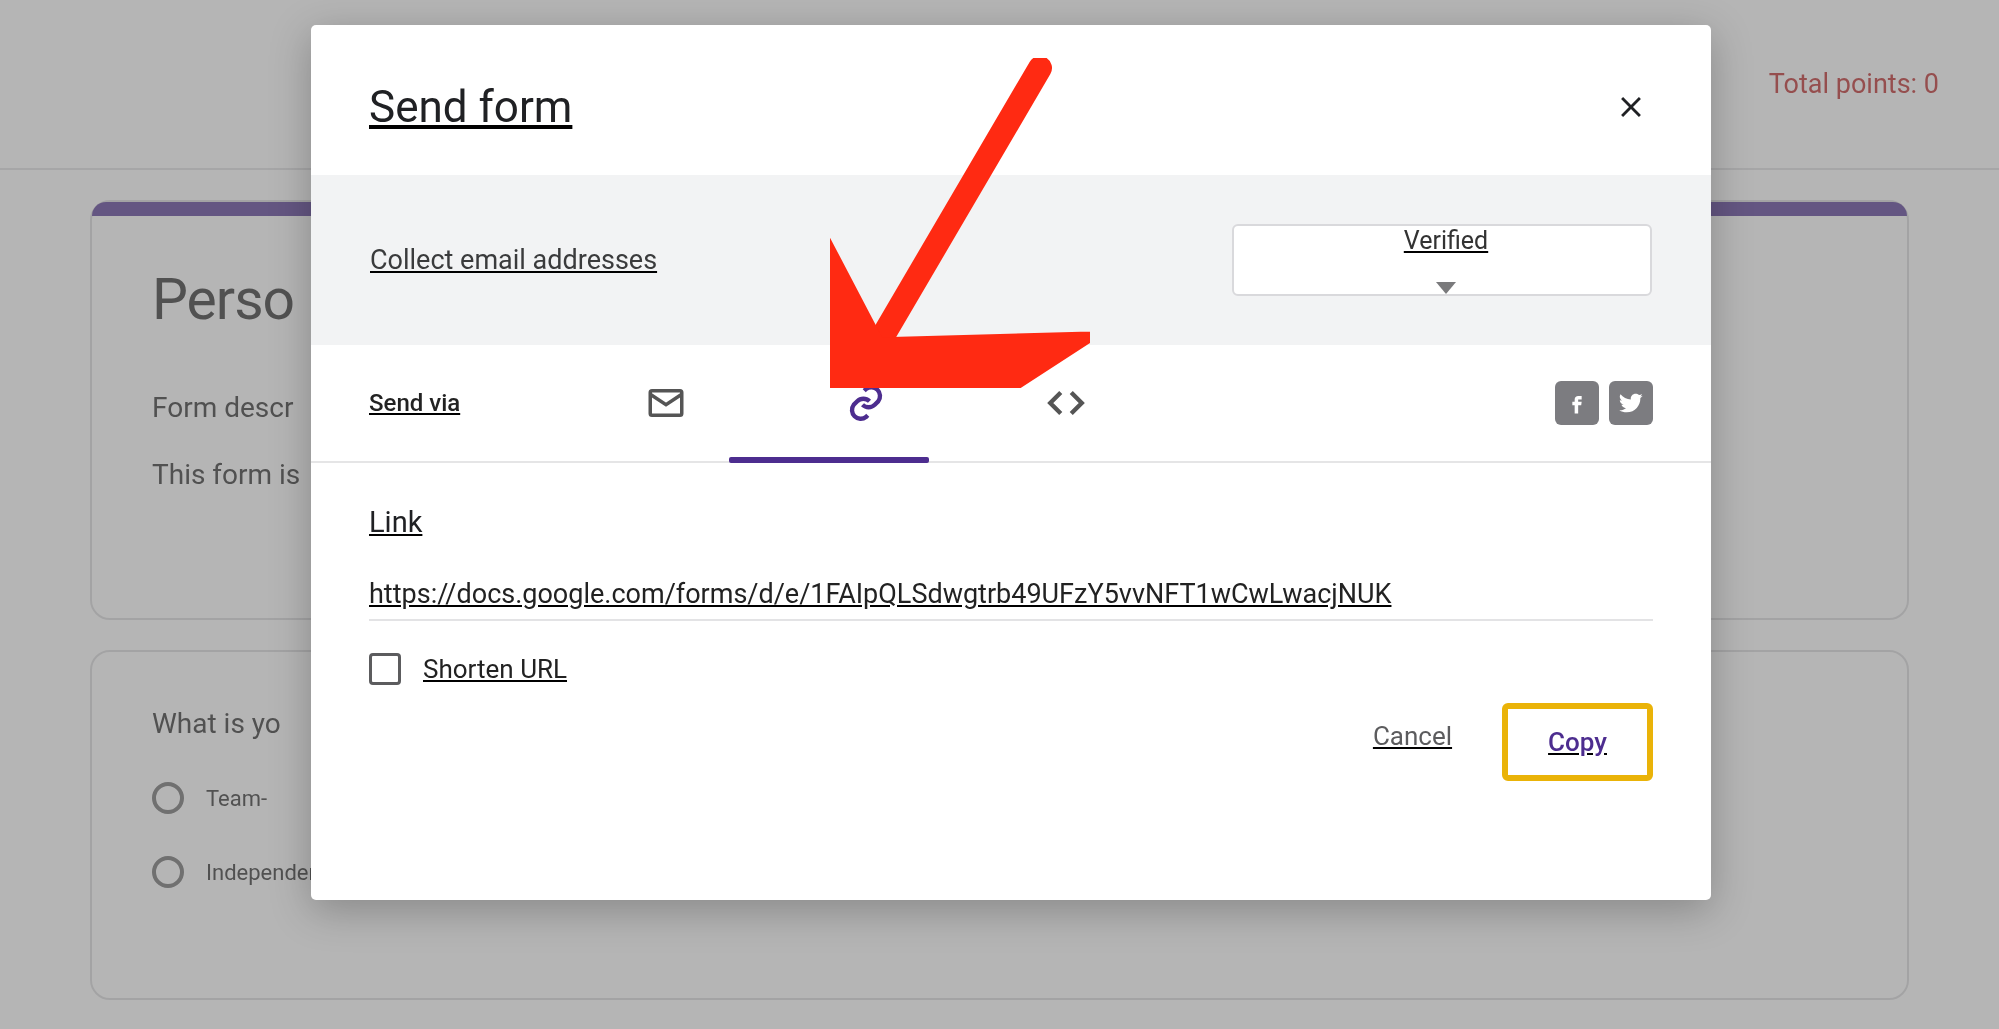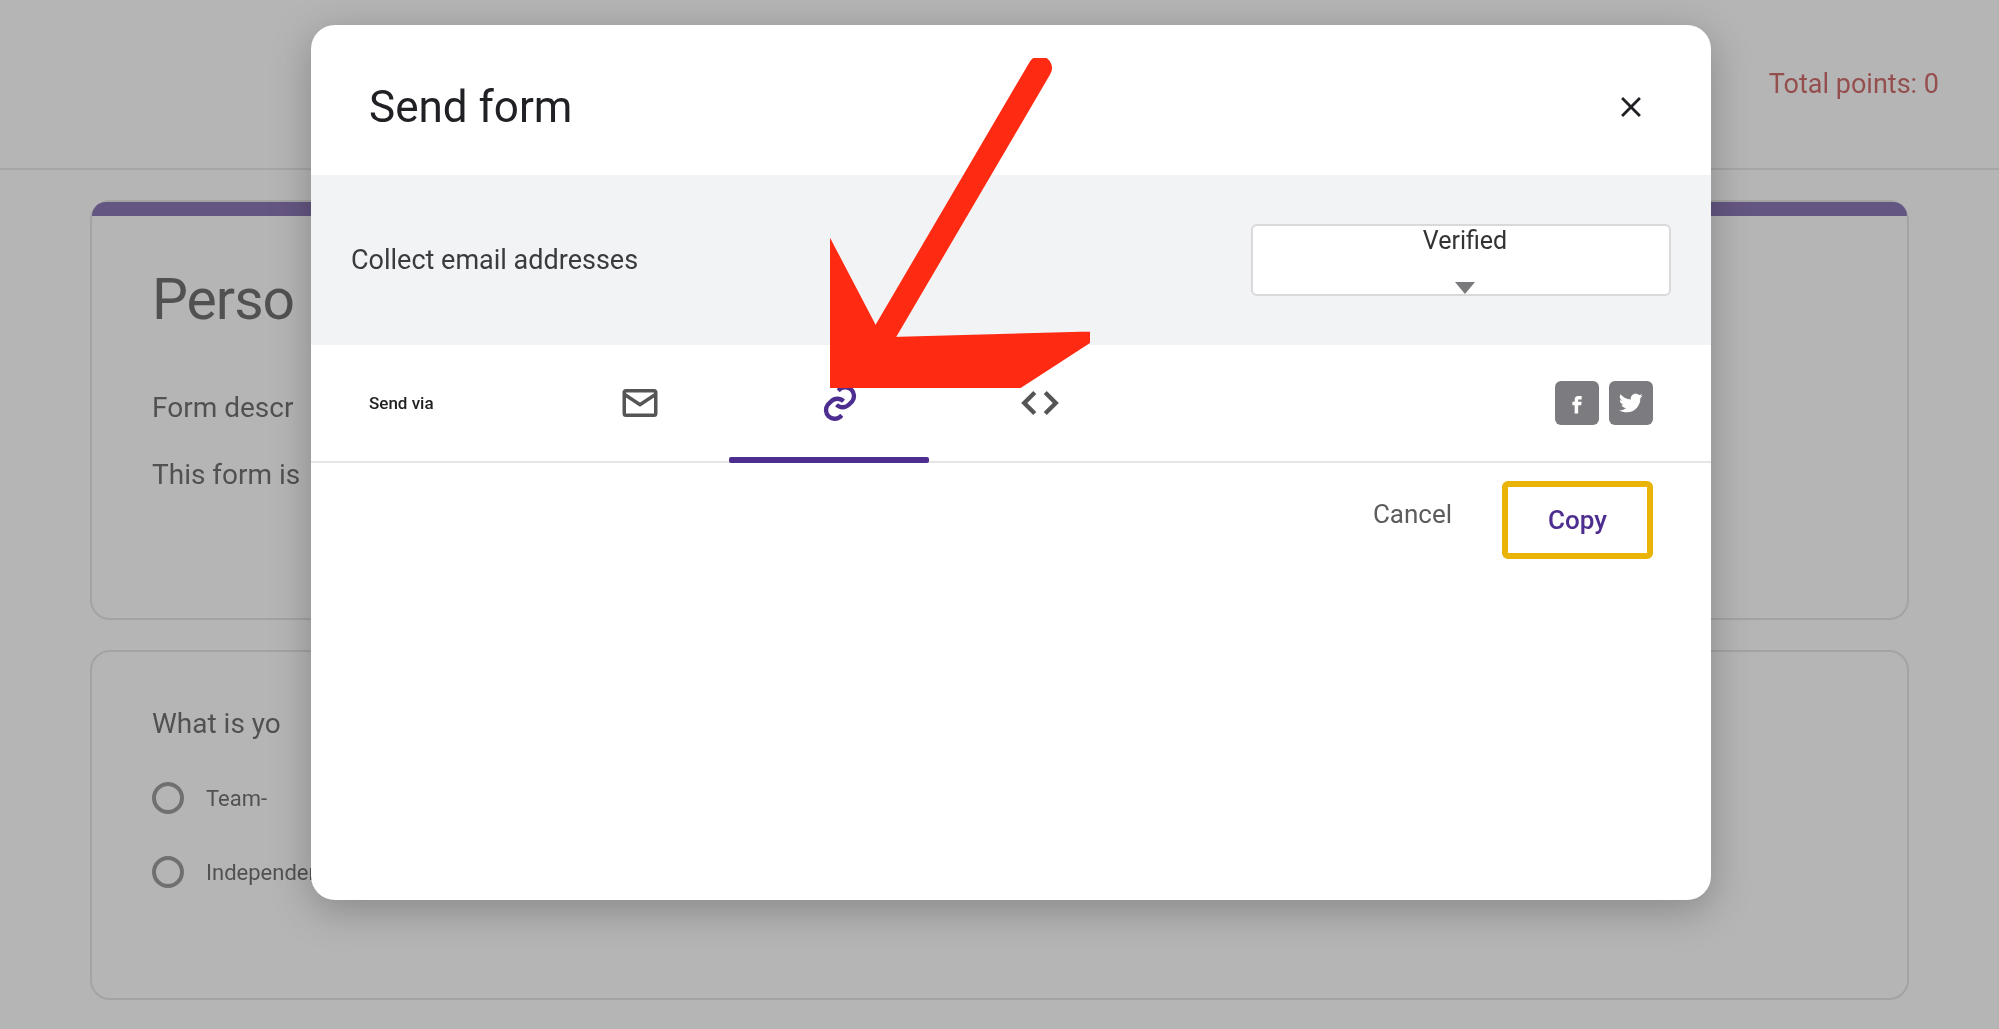--- a/index.html
+++ b/index.html
@@ -19,33 +19,33 @@
   .bg-card2 { position: absolute; left: 90px; right: 90px; top: 650px; height: 350px; background:#fff; border:2px solid #d8d8da; border-radius:20px; padding:55px 60px;}
   .bg-q { font-size: 28px; color:#222;}
   .bg-option { display:flex; align-items:center; gap:22px; margin-top:42px;}
   .radio { width:32px; height:32px; border:4px solid #666; border-radius:50%;}
   .bg-opt-label { font-size: 22px; color:#222;}
 
   
   .scrim { position:absolute; inset:0; background: rgba(120,120,120,0.55); }
 
   
-  .dialog { position:absolute; left:311px; top:25px; width:1400px; height:875px; background:#fff; border-radius:24px; box-shadow:0 10px 40px rgba(0,0,0,.25);}
+  .dialog { position:absolute; left:311px; top:25px; width:1400px; height:875px; background:#fff; border-radius:5px; box-shadow:0 10px 40px rgba(0,0,0,.25);text-decoration:underline;}
   .dlg-head { display:flex; align-items:center; justify-content:space-between; padding:56px 58px 42px 58px;}
   .dlg-title { font-size:44px; color:#202124;}
   .dlg-close { width:44px; height:44px; display:flex; align-items:center; justify-content:center; cursor:pointer; color:#202124;}
   .dlg-close svg{width:34px;height:34px;}
 
-  .dlg-collect { background:#f2f3f4; display:flex; align-items:center; justify-content:space-between; padding:0 40px; height:170px;}
+  .dlg-collect { background:#f2f3f4; display:flex; align-items:center; justify-content:space-between; padding:0 59px; height:170px;}
   .collect-label { font-size:27px; color:#3a3b3c;}
   .select { width:420px; height:72px; border:2px solid #d9d9dc; border-radius:6px; background:#fff; display:flex; align-items:center; justify-content:space-between; padding:0 26px 0 34px; font-size:25px; color:#333; cursor:pointer;flex-direction:column;}
   .select .caret{width:0;height:0;border-left:10px solid transparent;border-right:10px solid transparent;border-top:12px solid #7a7a7c;}
 
   .dlg-tabs { display:flex; align-items:center; height:118px; padding:0 58px; border-bottom:2px solid #e5e5e6; position:relative;}
-  .sendvia-label { font-size:17px; font-weight:500; color:#222; margin-right:106px;}
+  .sendvia-label { font-size:24px; font-weight:500; color:#222; margin-right:106px;}
   .tab { width:200px; height:118px; display:flex; align-items:center; justify-content:center; color:#555; cursor:pointer;}
   .tab.active { color:#4d2d8f;}
   .tab svg{width:42px;height:42px;}
   .tab-underline { position:absolute; bottom:-2px; height:6px; width:200px; background:#4d2d8f; border-radius:2px; left:418px;}
   .social { margin-left:auto; display:flex; gap:10px;}
   .social-btn { width:44px; height:44px; background:#7c7c80; border-radius:6px; display:flex; align-items:center; justify-content:center; color:#fff; cursor:pointer;}
   .social-btn svg{width:28px;height:28px;fill:#fff;}
 
   .dlg-body { padding:42px 58px 0 58px;}
   .link-heading { font-size:29px; color:#202124;}
@@ -137,20 +137,28 @@
           </svg>
       </div>
       <div class="social-btn">
         <svg viewBox="0 0 24 24">
             <path d="M22 5.8c-.7.3-1.5.6-2.3.7.8-.5 1.5-1.3 1.8-2.3-.8.5-1.7.8-2.6 1C18.1 4.4 17 4 15.9 4c-2.3 0-4.1 1.9-4.1 4.1 0 .3 0 .6.1.9C8.3 8.8 5.1 7 3 4.4c-.4.6-.6 1.3-.6 2.1 0 1.4.7 2.7 1.8 3.4-.7 0-1.3-.2-1.8-.5v.1c0 2 1.4 3.7 3.3 4-.3.1-.7.1-1.1.1-.3 0-.5 0-.8-.1.5 1.6 2.1 2.8 3.9 2.9-1.4 1.1-3.2 1.8-5.2 1.8H2c1.8 1.2 4 1.8 6.3 1.8 7.5 0 11.7-6.3 11.7-11.7v-.5c.8-.6 1.5-1.3 2-2z"></path>
           </svg>
       </div>
     </div>
   </div>
 
+  <div class="dlg-body">
+    <div class="link-heading">Link</div>
+    <div class="link-field">https://docs.google.com/forms/d/e/1FAIpQLSdwgtrb49UFzY5vvNFT1wCwLwacjNUK</div>
+    <div class="shorten-row">
+      <div class="cbx"></div>
+      <div class="shorten-label">Shorten URL</div>
+    </div>
+  </div>
 
   <div class="dlg-actions">
     <div class="btn-cancel">Cancel</div>
     <div class="btn-copy">Copy</div>
   </div>
 </div>
 
 <svg class="arrow-svg" viewBox="0 0 260 330">
   <defs>
     <marker id="ah" markerWidth="16" markerHeight="16" refX="6" refY="8" orient="auto">

